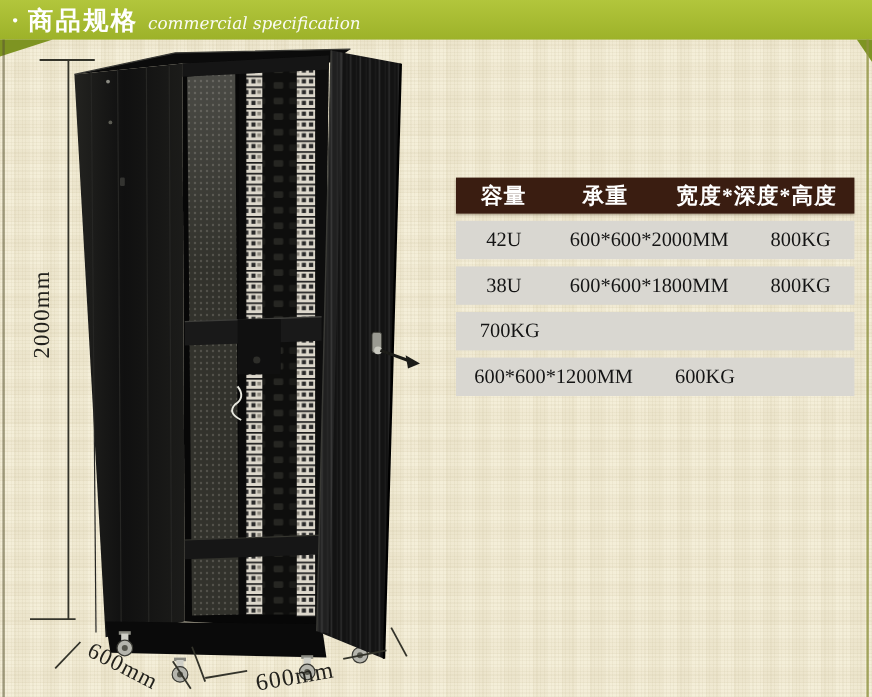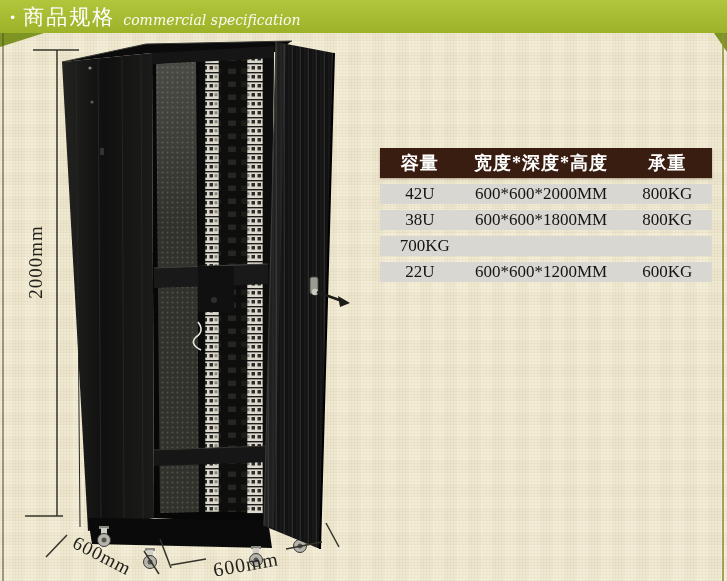--- a/index.html
+++ b/index.html
@@ -13,21 +13,21 @@
       repeating-linear-gradient(90deg, rgba(255,255,255,0.04) 0 12px, rgba(160,150,110,0.05) 12px 24px),
       repeating-linear-gradient(0deg, rgba(255,255,255,0.03) 0 12px, rgba(150,140,100,0.04) 12px 24px);
   }
   
   .banner{
     position:absolute;left:0;top:0;width:727px;height:33px;
     background:linear-gradient(#b2c63c,#9db229);
     display:flex;align-items:center;color:#fff;
   }
   .banner .bullet{font-size:22px;font-weight:bold;margin-left:9px;line-height:30px;}
-  .banner .title{font-size:21px;font-weight:normal;margin-left:7px;letter-spacing:2px;font-family:"Liberation Serif","DejaVu Serif",serif;}
+  .banner .title{font-size:21px;font-weight:bold;margin-left:7px;letter-spacing:2px;font-family:"Liberation Serif","DejaVu Serif",serif;}
   .banner .sub{font-size:14px;font-style:italic;margin-left:8px;margin-top:7px;opacity:0.95;
     font-family:"DejaVu Serif","Liberation Serif",serif;}
   .corner-left{position:absolute;left:0;top:33px;width:0;height:0;
     border-top:14px solid #7e9422;border-right:44px solid transparent;}
   .corner-right{position:absolute;right:0;top:33px;width:0;height:0;
     border-top:19px solid #7e9422;border-left:13px solid transparent;}
   .edge-line{position:absolute;top:33px;bottom:0;width:2px;}
   .edge-left{left:2px;background:#5a5432;opacity:0.55;}
   .edge-right{right:3px;background:#8f9140;opacity:0.8;}
   
@@ -37,21 +37,21 @@
        font-family:"Liberation Serif","DejaVu Serif",serif;text-align:center;}
   .dim-h{left:-10px;top:251px;width:92px;transform:rotate(-90deg);}
   .dim-d{left:66px;top:545px;width:72px;transform:rotate(27deg);}
   .dim-w{left:205px;top:553px;width:82px;font-size:20px;transform:rotate(-10deg);}
   
   .spec{position:absolute;left:380px;top:148px;width:332px;}
   .spec-row{display:flex;width:100%;text-align:right;}
   .spec-head{height:30px;background:#3a1d11;color:#ffffff;font-weight:bold;
      box-shadow:0 1px 2px rgba(60,40,20,0.35);}
   .spec-head .cell{font-size:18px;letter-spacing:1px;}
-  .spec-data{height:20px;background:#d9d7d1;margin-top:6px;color:#141414;}
+  .spec-data{height:32px;background:#d9d7d1;margin-top:6px;color:#141414;}
   .spec-data .cell{font-size:17px;}
   .cell{display:flex;align-items:center;justify-content:center;}
   .c0{width:24%;} .c1{width:49%;} .c2{width:27%;}
 </style>
 </head>
 <body>
 
 <div id="stage">
 
   <div class="banner">
@@ -183,36 +183,35 @@
     </g>
   </svg>
 
   <div class="dim dim-h">2000mm</div>
   <div class="dim dim-d">600mm</div>
   <div class="dim dim-w">600mm</div>
 
   <div class="spec">
     <div class="spec-row spec-head">
       <div class="cell c0">容量</div>
+      <div class="cell c2">承重</div>
       <div class="cell c1">宽度*深度*高度</div>
-      <div class="cell c2">承重</div>
     </div>
     <div class="spec-row spec-data">
       <div class="cell c0">42U</div>
       <div class="cell c1">600*600*2000MM</div>
       <div class="cell c2">800KG</div>
     </div>
     <div class="spec-row spec-data">
       <div class="cell c0">38U</div>
       <div class="cell c1">600*600*1800MM</div>
       <div class="cell c2">800KG</div>
     </div>
     <div class="spec-row spec-data">
       <div class="cell c2">700KG</div>
     </div>
     <div class="spec-row spec-data">
-      <div class="cell c0">22U</div>
       <div class="cell c1">600*600*1200MM</div>
       <div class="cell c2">600KG</div>
     </div>
   </div>
 
 </div>
 
 </body></html>

